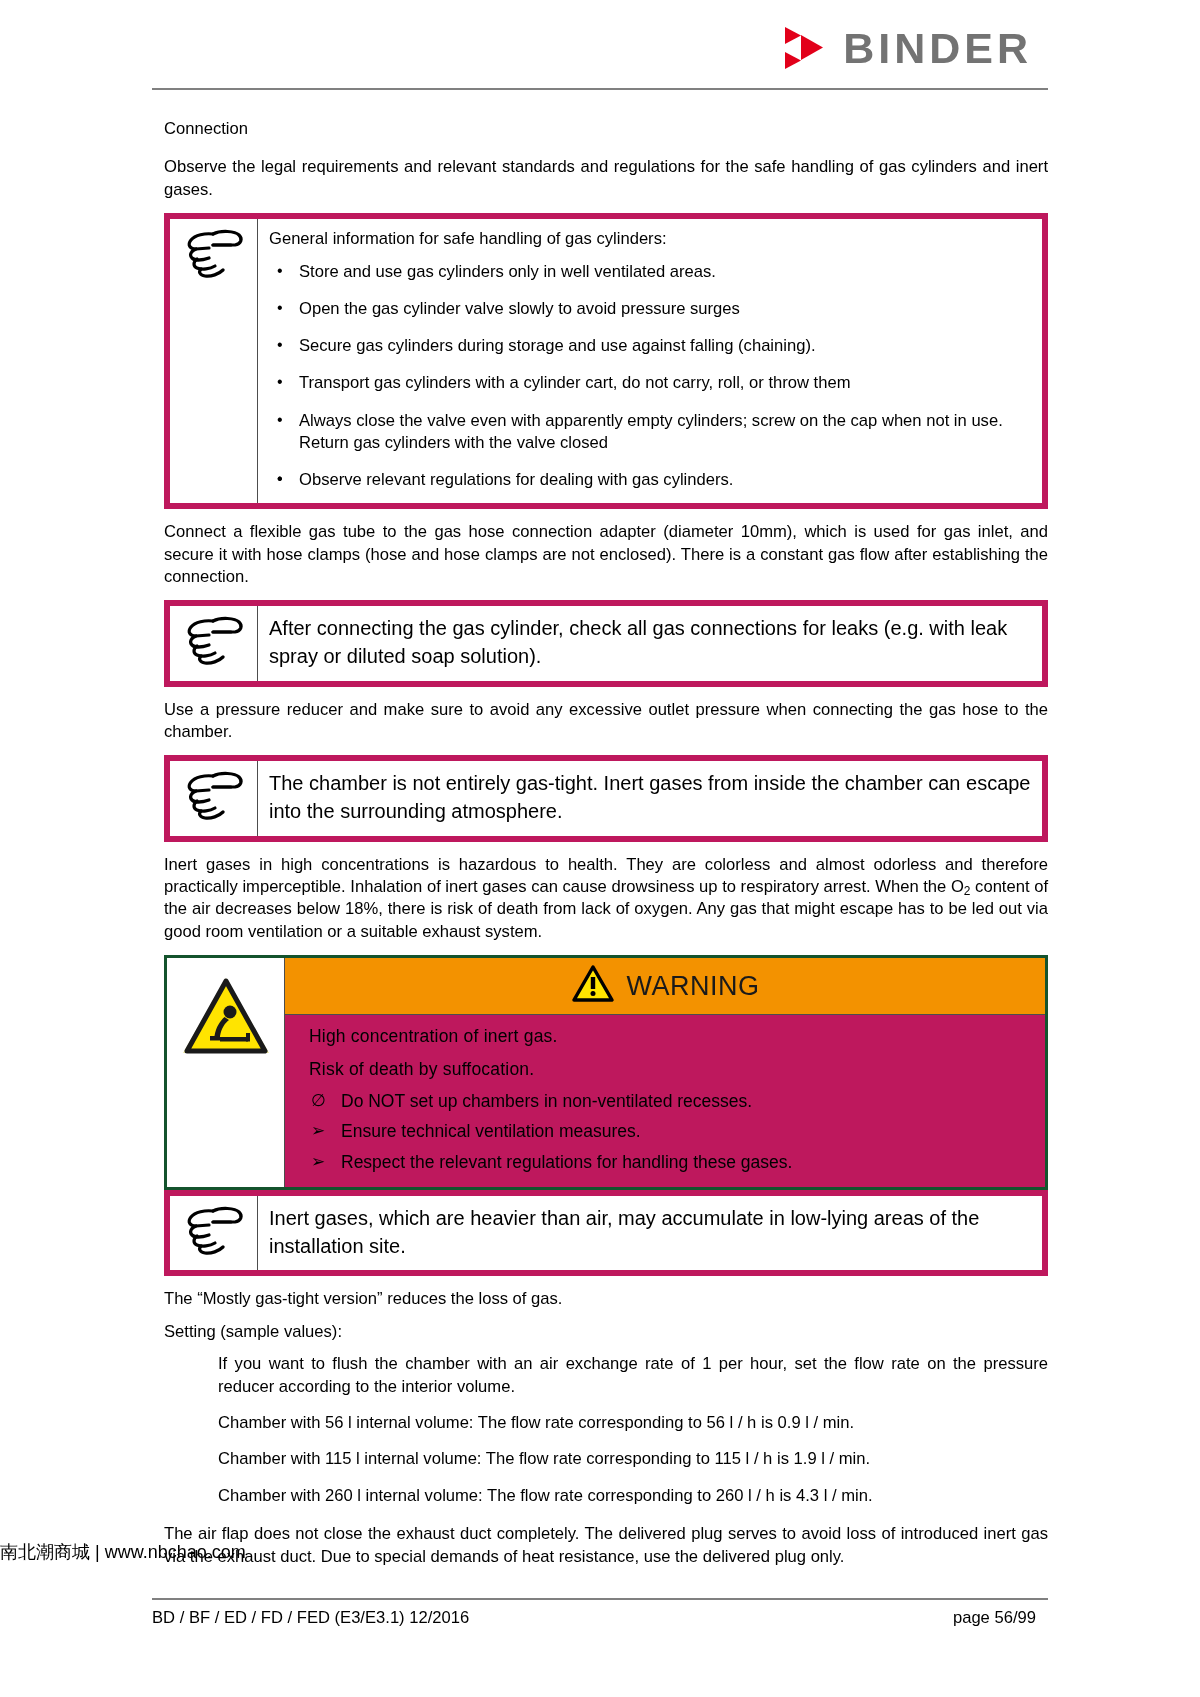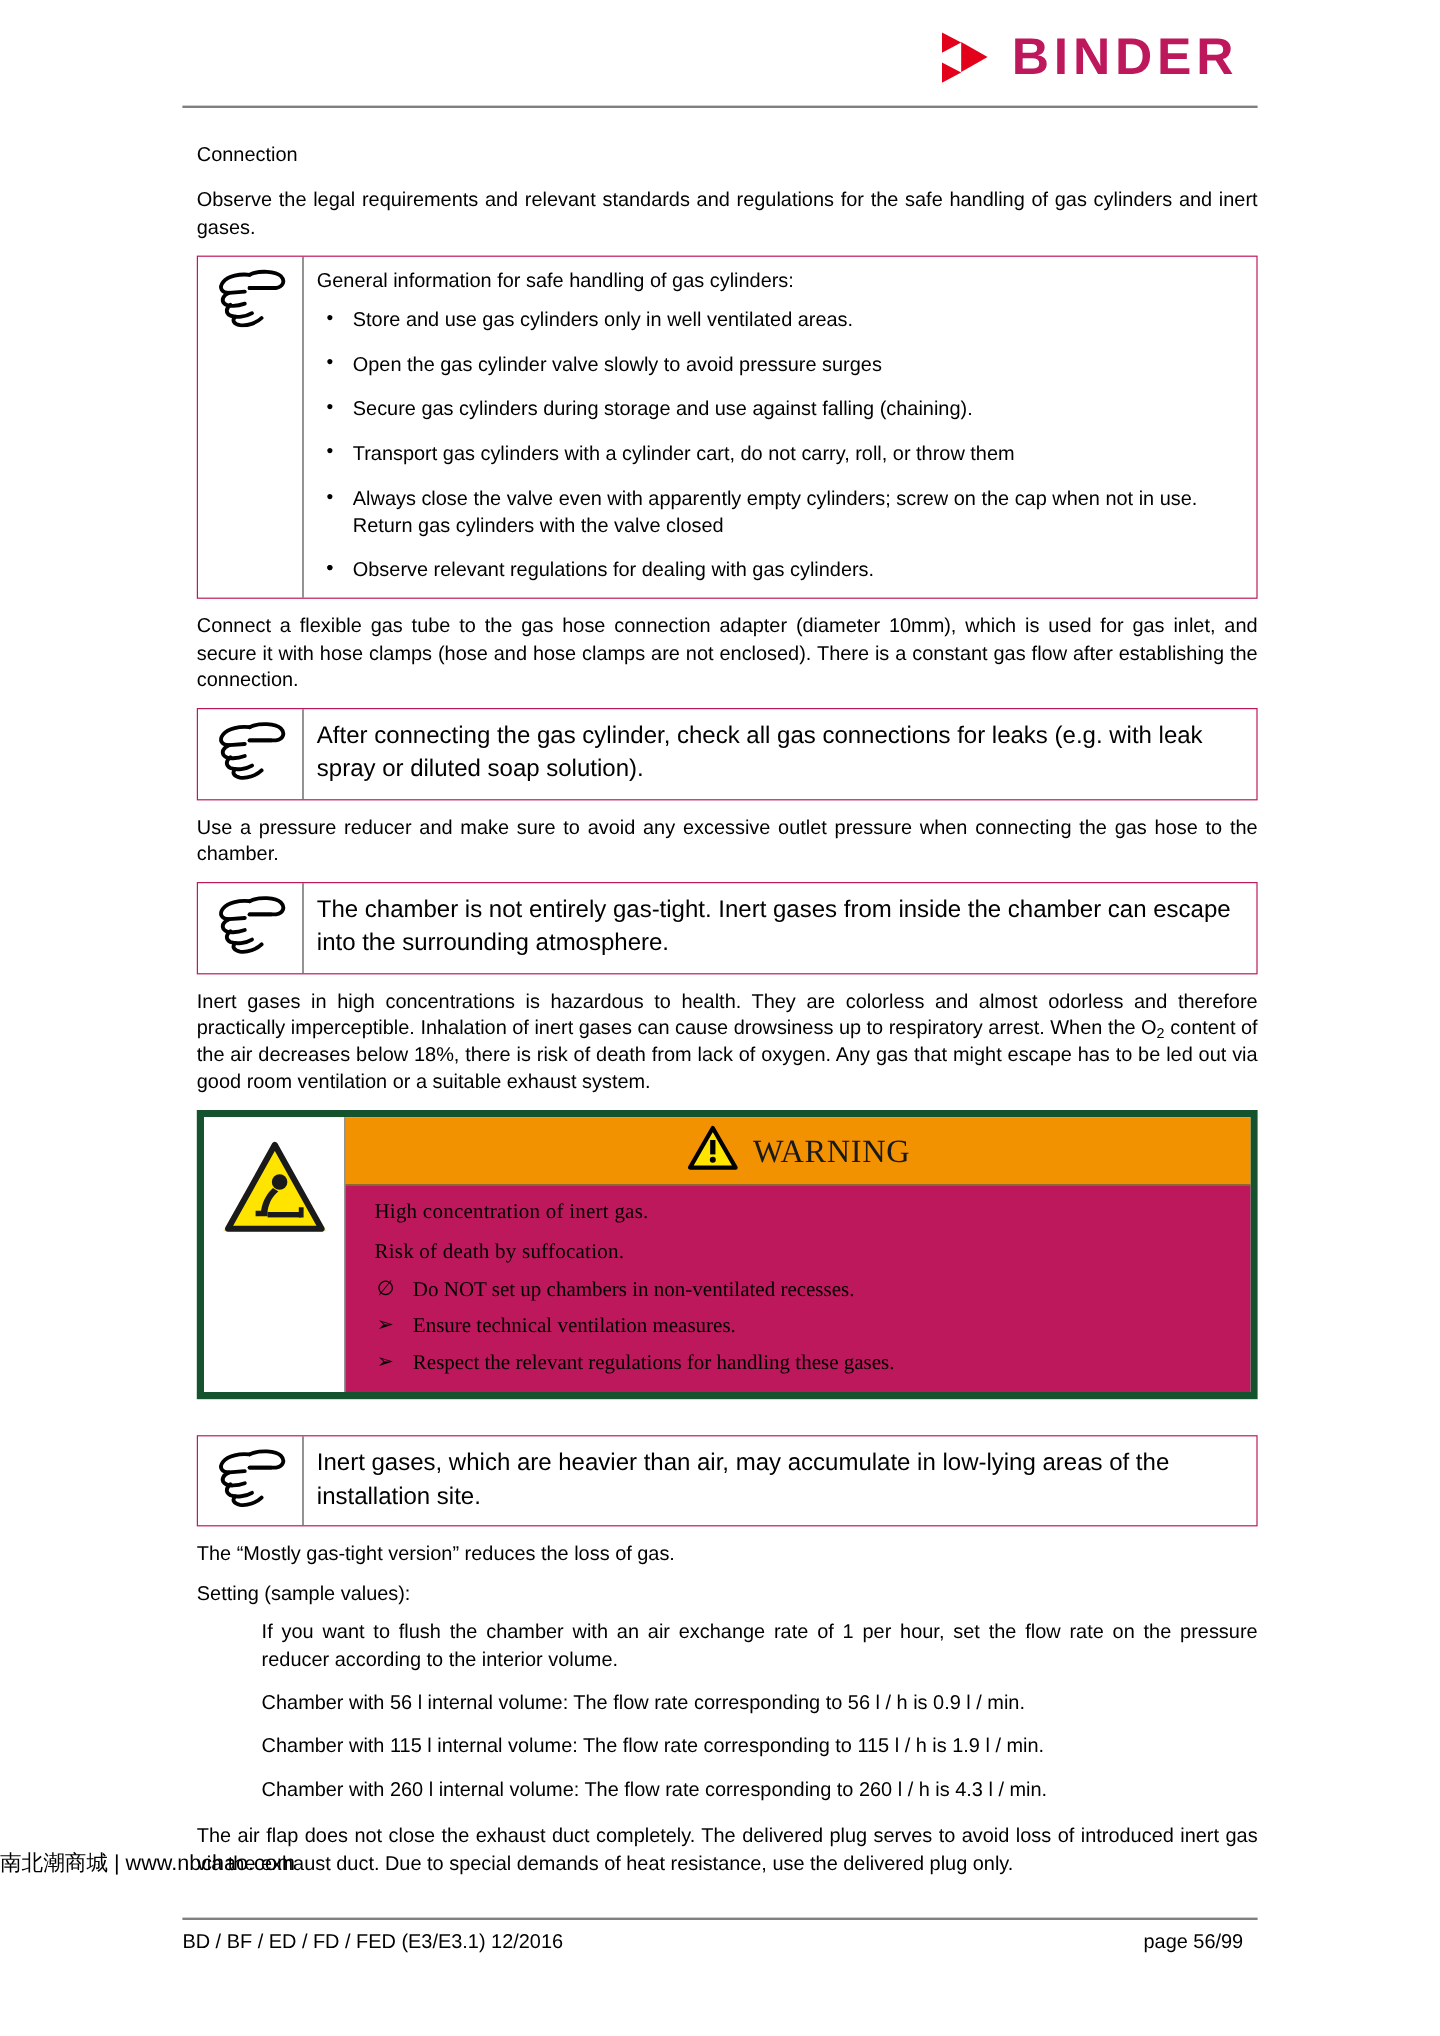--- a/index.html
+++ b/index.html
@@ -38,21 +38,21 @@
   .logo-mark {
     width: 46px;
     height: 44px;
     position: relative;
   }
   .logo-text {
     font-family: "Liberation Sans", sans-serif;
     font-weight: bold;
     font-size: 43px;
     letter-spacing: 4px;
-    color: #be185d;
+    color: #737373;
     line-height: 1;
   }
   .header-rule {
     position: absolute;
     left: 152px;
     right: 152px;
     top: 88px;
     height: 2px;
     background: #808080;
   }
@@ -74,21 +74,21 @@
   .para.nojust { text-align: left; }
   .para.tight { margin-bottom: 10px; }
   .label-line {
     font-size: 16.6px;
     line-height: 1.35;
     margin: 0 0 16px 0;
   }
 
   
   .notebox {
-    border: 1px solid #be185d;
+    border: 6px solid #be185d;
     display: flex;
     margin: 0 0 12px 0;
     box-sizing: border-box;
     background: #ffffff;
   }
   .notebox-icon {
     width: 88px;
     flex: 0 0 88px;
     border-right: 1px solid #4d4d4d;
     display: flex;
@@ -127,25 +127,24 @@
   .bullets li:last-child { margin-bottom: 2px; }
   .bullets li .dot {
     position: absolute;
     left: 8px;
     top: -1px;
     font-size: 16px;
   }
 
   
   .warnbox {
-    border: 6px solid #14532d;
-    display: flex;
-    margin: 0 0 30px 0;
-    box-sizing: border-box;
-    font-family: Liberation Serif, serif;
+    border: 3px solid #14532d;
+    display: flex;
+    margin: 0 0 0 0;
+    box-sizing: border-box;
   }
   .warnbox-icon {
     width: 118px;
     flex: 0 0 118px;
     border-right: 1px solid #4d4d4d;
     display: flex;
     align-items: flex-start;
     justify-content: center;
     padding-top: 16px;
     box-sizing: border-box;

